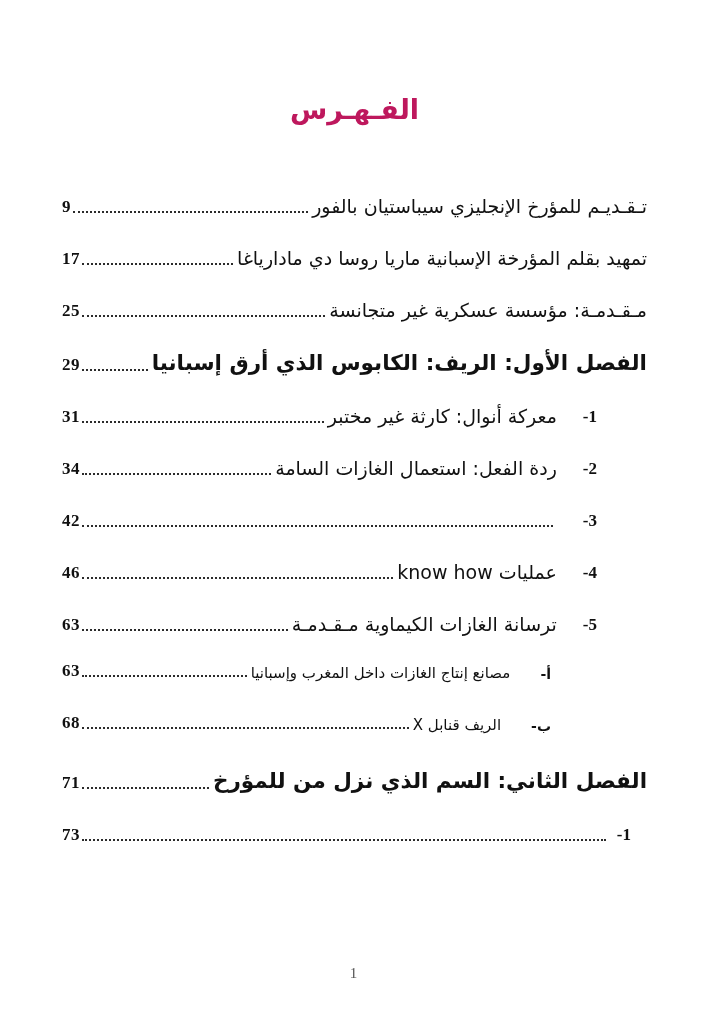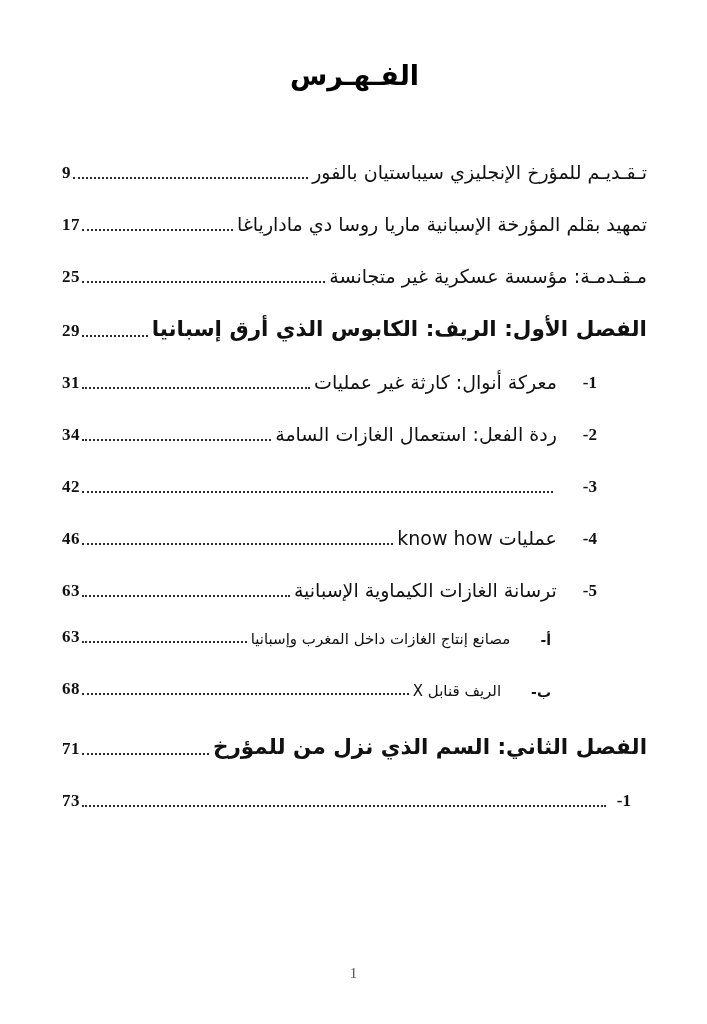--- a/index.html
+++ b/index.html
@@ -11,26 +11,26 @@
     background: #ffffff;
     overflow: hidden;
     font-family: "DejaVu Sans", sans-serif;
     color: #111111;
   }
   .content {
     direction: rtl;
     padding: 0 60px 0 62px;
   }
   .doc-title {
-    margin-top: 60px;
+    margin-top: 94px;
     text-align: center;
     font-size: 27px;
     font-weight: 700;
     letter-spacing: 1px;
-    color: #000000;
+    color: #be185d;
   }
   .toc { margin-top: 66px; }
   .row {
     display: flex;
     direction: rtl;
     align-items: flex-end;
     height: 28px;
     margin-bottom: 24px;
     font-size: 19px;
     line-height: 1.3;
@@ -116,21 +116,21 @@
       </div>
 
       <div class="row chapter">
         <span class="label">الفصل الأول: الريف: الكابوس الذي أرق إسبانيا</span>
         <span class="leader"></span>
         <span class="page-num">29</span>
       </div>
 
       <div class="row numbered">
         <span class="item-num">1-</span>
-        <span class="label">معركة أنوال: كارثة غير عمليات</span>
+        <span class="label">معركة أنوال: كارثة غير مختبر</span>
         <span class="leader"></span>
         <span class="page-num">31</span>
       </div>
 
       <div class="row numbered">
         <span class="item-num">2-</span>
         <span class="label">ردة الفعل: استعمال الغازات السامة</span>
         <span class="leader"></span>
         <span class="page-num">34</span>
       </div>
@@ -143,21 +143,21 @@
 
       <div class="row numbered">
         <span class="item-num">4-</span>
         <span class="label">عمليات know how</span>
         <span class="leader"></span>
         <span class="page-num">46</span>
       </div>
 
       <div class="row numbered">
         <span class="item-num">5-</span>
-        <span class="label">ترسانة الغازات الكيماوية الإسبانية</span>
+        <span class="label">ترسانة الغازات الكيماوية مـقـدمـة</span>
         <span class="leader"></span>
         <span class="page-num">63</span>
       </div>
 
       <div class="row sub">
         <span class="item-num">أ-</span>
         <span class="label">مصانع إنتاج الغازات داخل المغرب وإسبانيا</span>
         <span class="leader"></span>
         <span class="page-num">63</span>
       </div>

